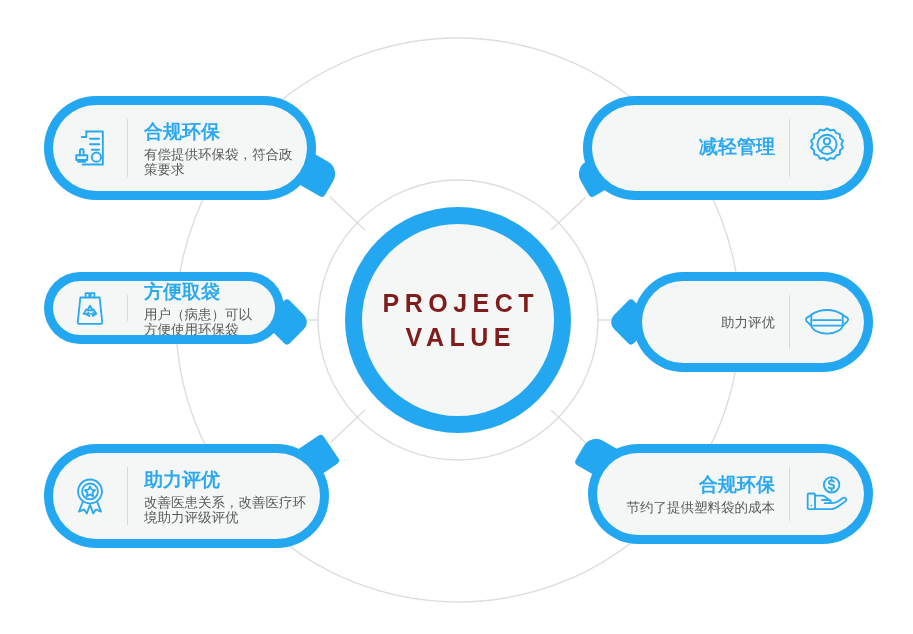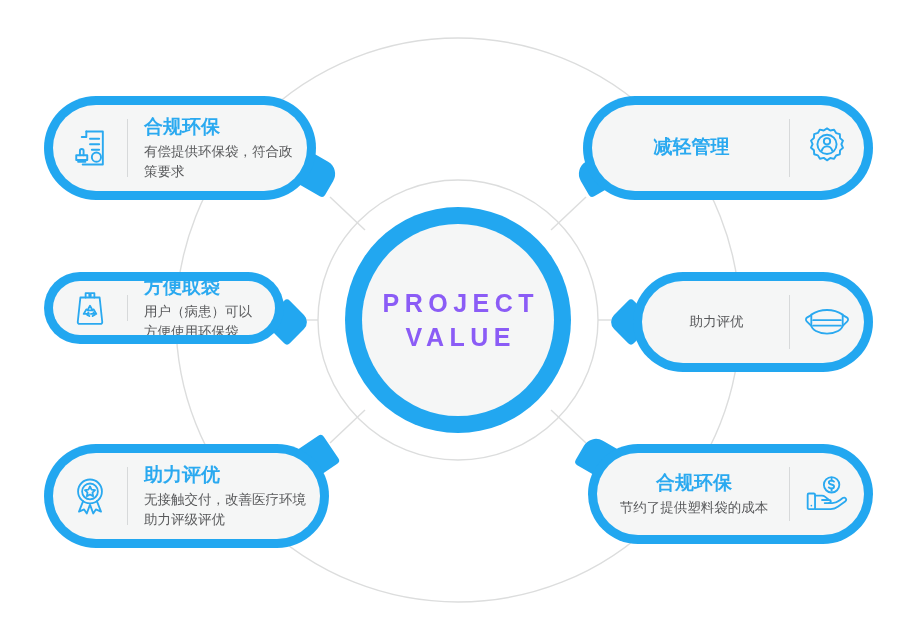--- a/index.html
+++ b/index.html
@@ -43,21 +43,21 @@
     width: 192px;
     height: 192px;
     border-radius: 50%;
     background: #f5f6f6;
     display: flex;
     flex-direction: column;
     align-items: center;
     justify-content: center;
   }
   .hub-line {
-    color: #8b5cf6;
+    color: #7f1d1d;
     font-size: 25px;
     font-weight: bold;
     letter-spacing: 5.5px;
     line-height: 34px;
     text-indent: 5.5px;
   }
 
   
   .card {
     position: absolute;
@@ -102,23 +102,23 @@
     color: #2aa9f0;
     font-size: 19px;
     font-weight: bold;
     line-height: 24px;
     margin-bottom: 3px;
     white-space: nowrap;
   }
   .card-desc {
     color: #58595b;
     font-size: 13.5px;
-    line-height: 20px;
-  }
-  .text-box.right-text { text-align: center; }
+    line-height: 15px;
+  }
+  .text-box.right-text { text-align: right; }
 
   
   #card-compliance   { left: 44px;  top: 96px;  width: 272px; height: 104px; }
   #card-management   { left: 583px; top: 96px;  width: 290px; height: 104px; }
   #card-convenience  { left: 44px;  top: 272px; width: 240px; height: 72px; }
   #card-epidemic     { left: 633px; top: 272px; width: 240px); height: 100px; }
   #card-rating       { left: 44px;  top: 444px; width: 285px; height: 104px; }
   #card-cost         { left: 588px; top: 444px; width: 285px; height: 100px; }
 
   
@@ -252,21 +252,21 @@
           <circle cx="24" cy="19" r="13"></circle>
           <circle cx="24" cy="19" r="8.6"></circle>
           <path d="M24 13.6l1.7 3.5 3.8.5-2.8 2.7.7 3.8-3.4-1.8-3.4 1.8.7-3.8-2.8-2.7 3.8-.5z"></path>
           <path d="M16.5 29.5L12 41l5.6-2.4L20.5 43l3.3-9"></path>
           <path d="M31.5 29.5L36 41l-5.6-2.4L27.5 43l-3.3-9"></path>
         </svg>
       </div>
       <div class="divider"></div>
       <div class="text-box">
         <div class="card-title">助力评优</div>
-        <div class="card-desc">无接触交付，改善医疗环境助力评级评优</div>
+        <div class="card-desc">改善医患关系，改善医疗环境助力评级评优</div>
       </div>
     </div>
   </div>
 
   <div class="card" id="card-cost">
     <div class="card-inner">
       <div class="text-box right-text">
         <div class="card-title">合规环保</div>
         <div class="card-desc">节约了提供塑料袋的成本</div>
       </div>

